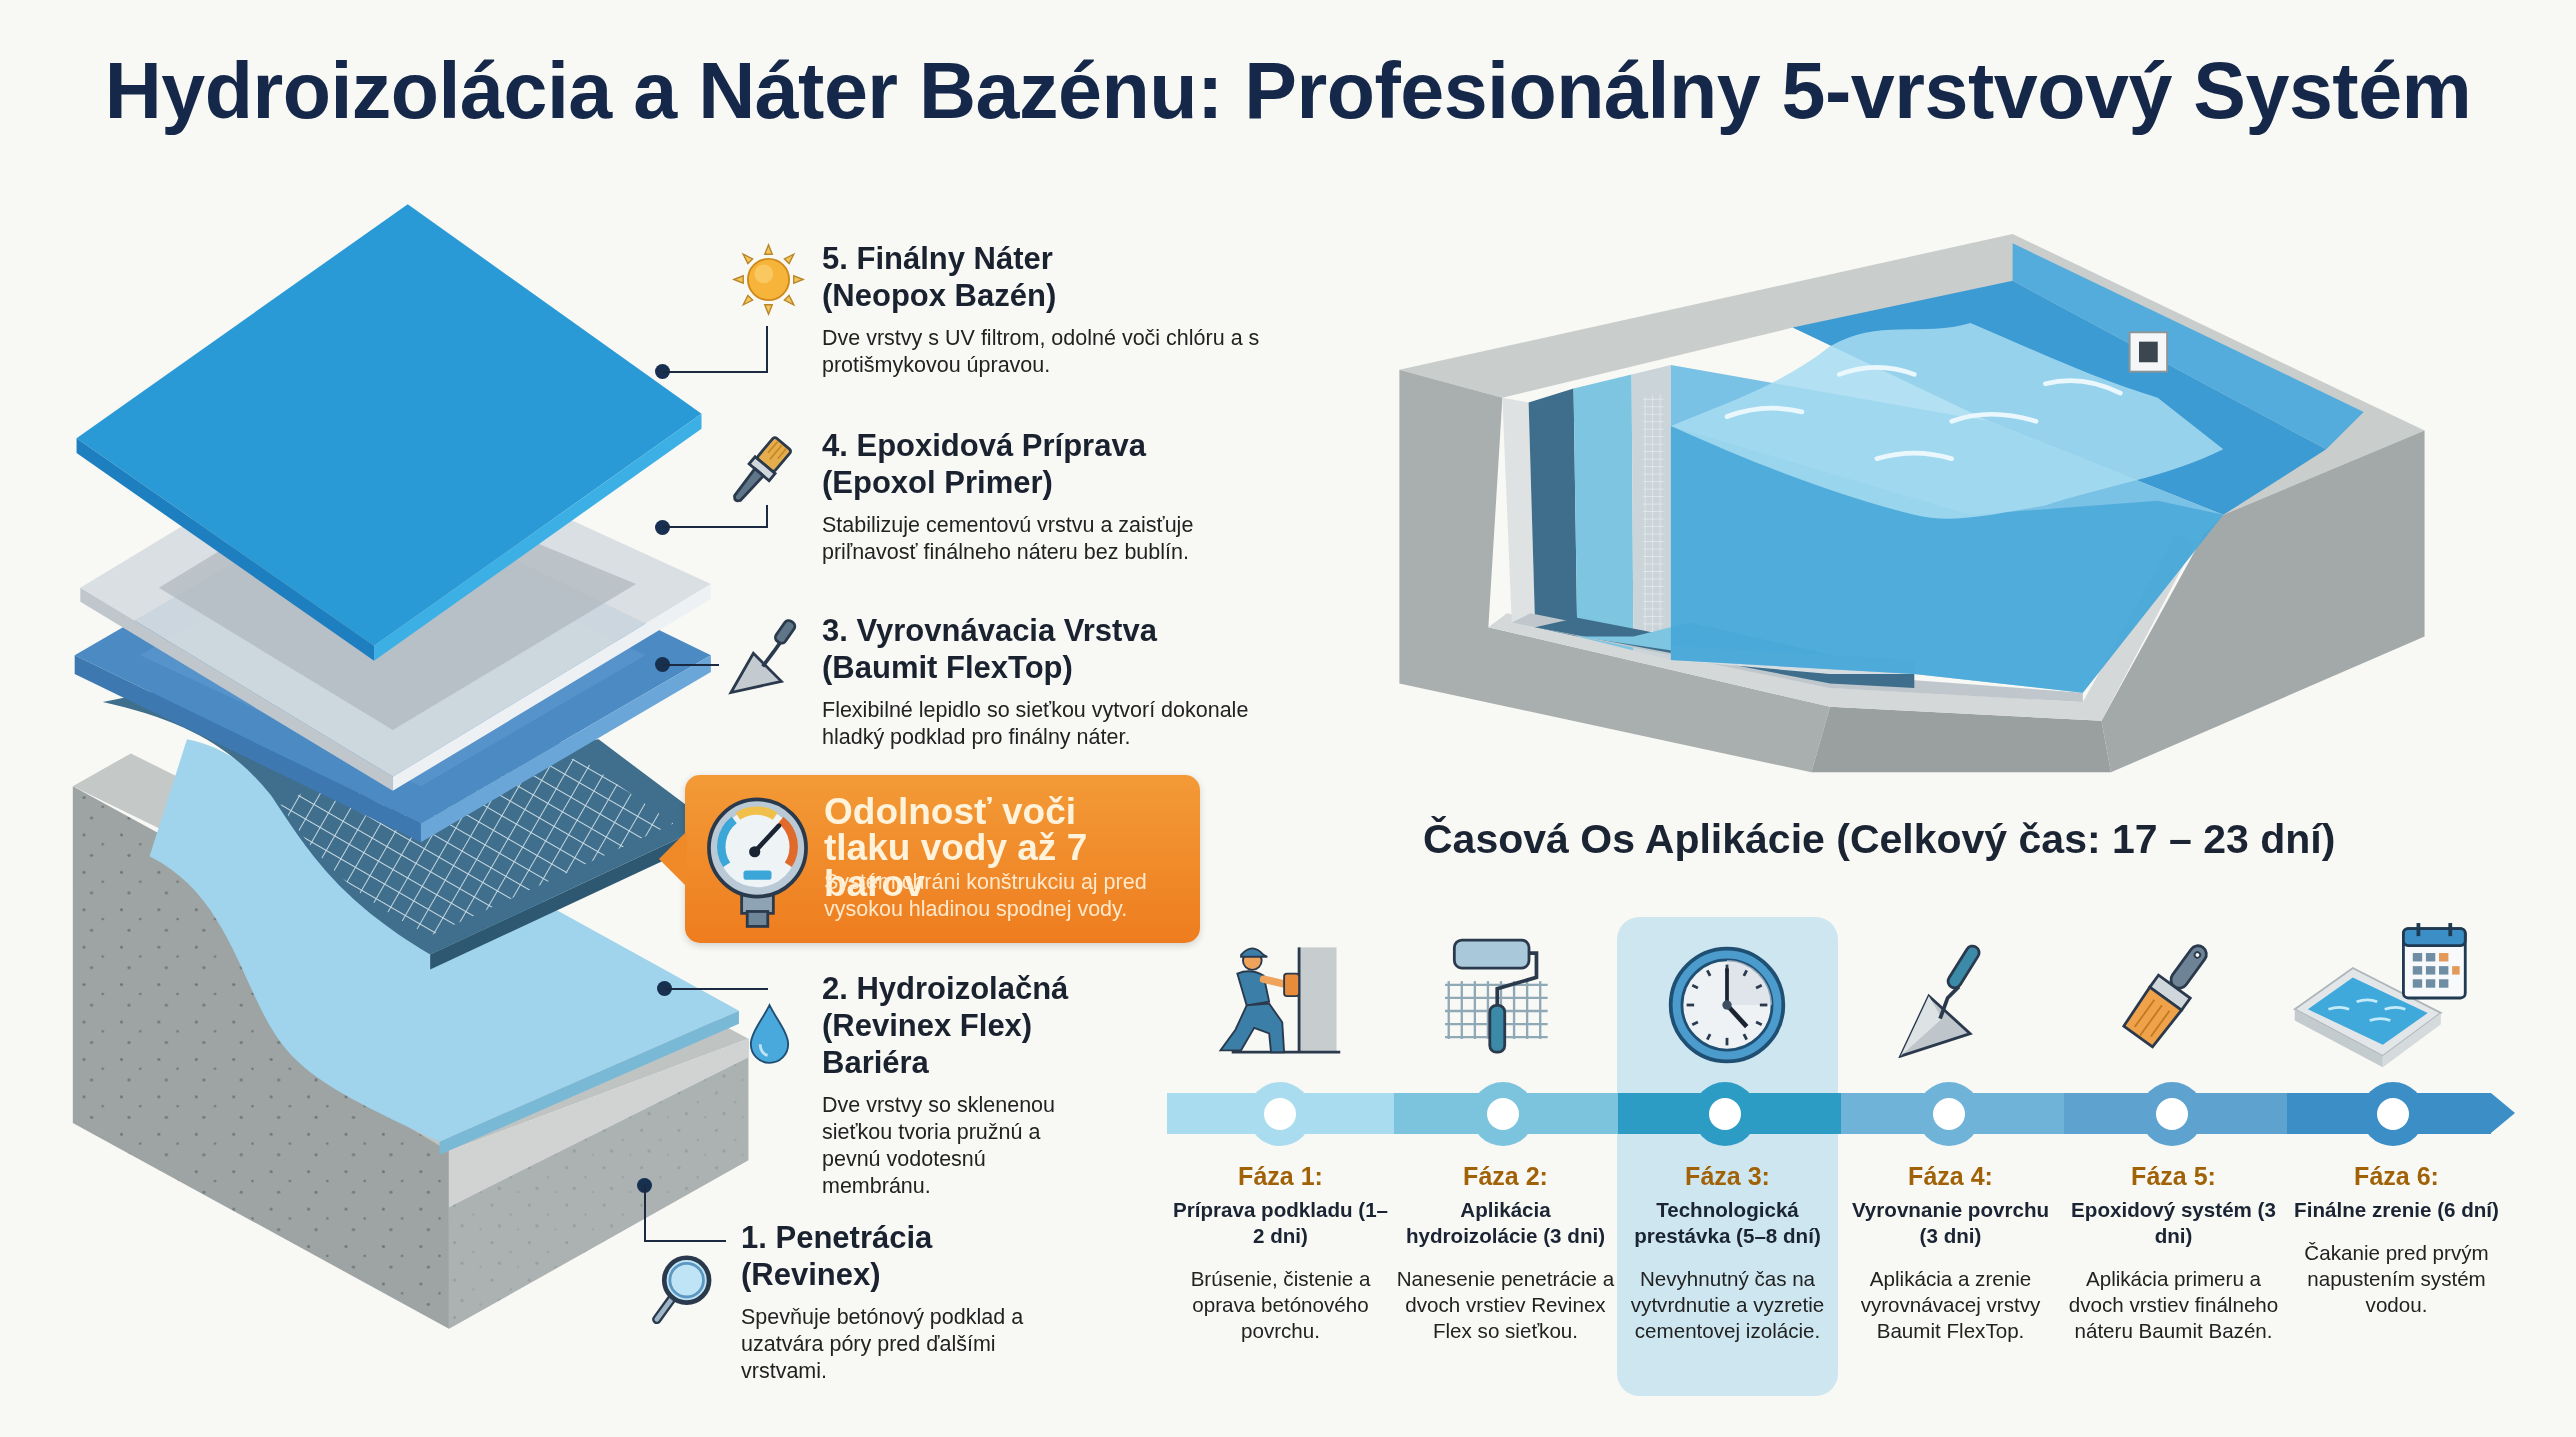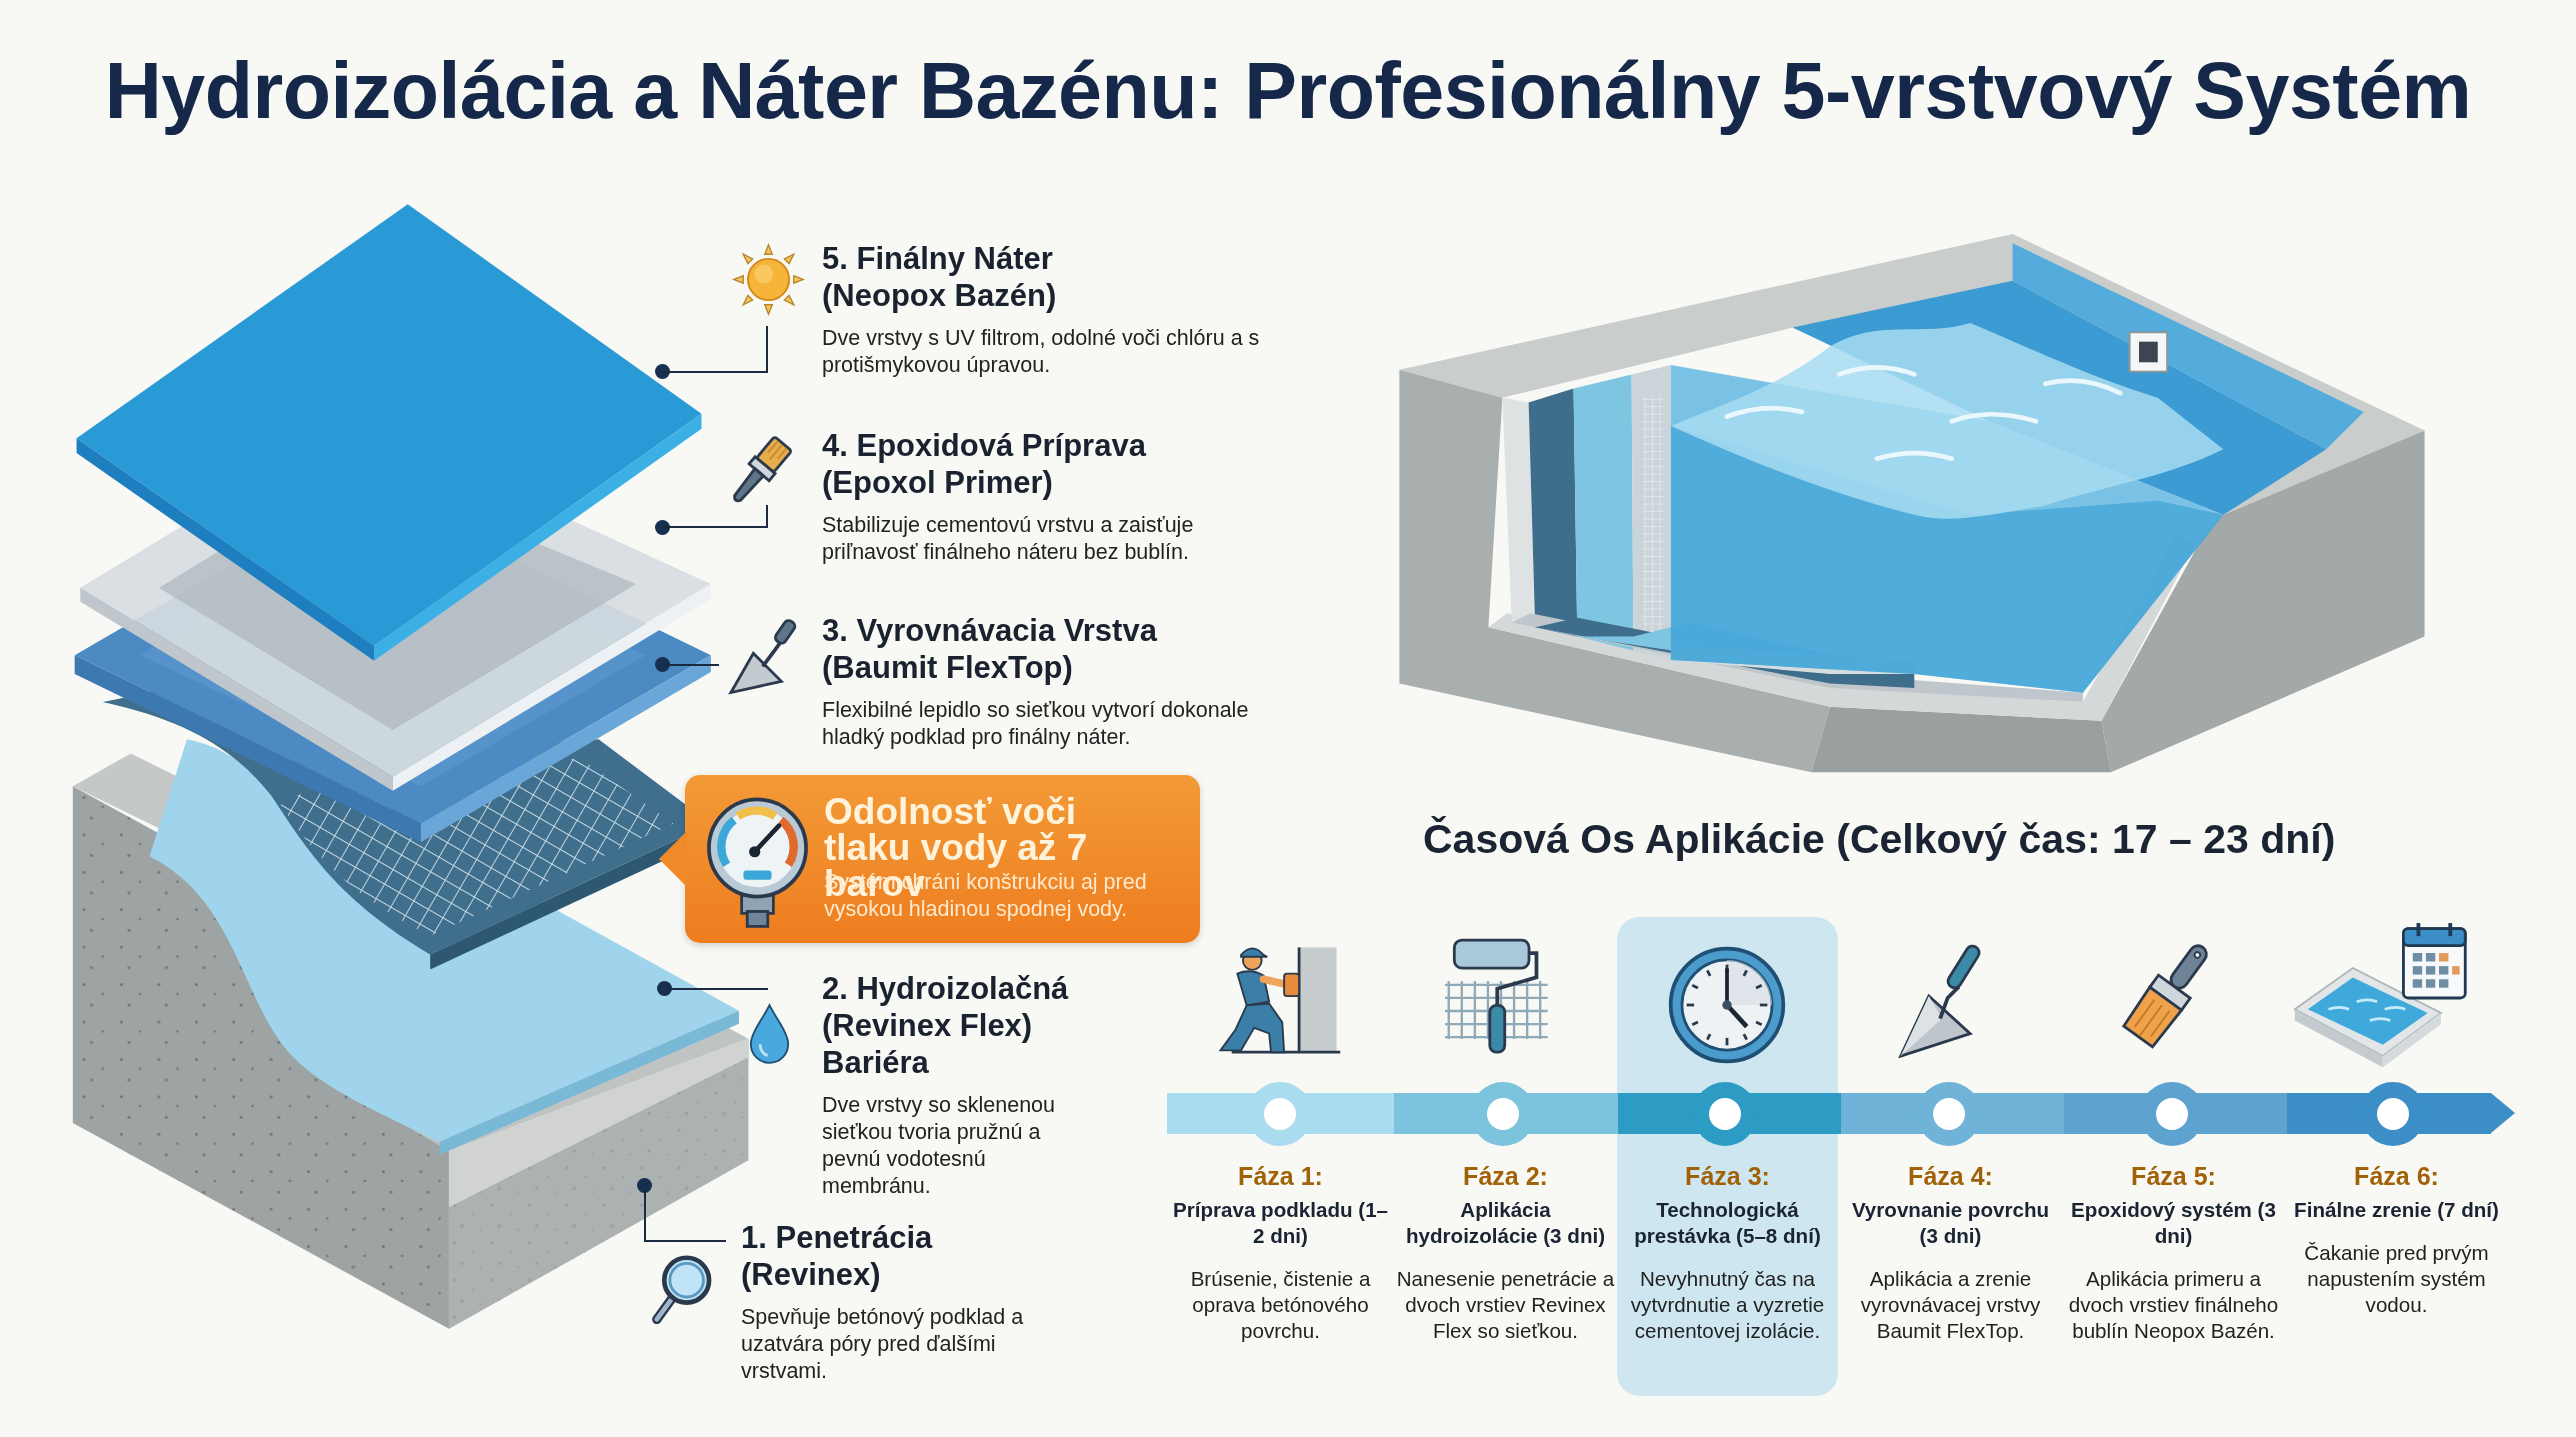--- a/index.html
+++ b/index.html
@@ -426,20 +426,20 @@
   <div class="pd">Nevyhnutný čas na vytvrdnutie a vyzretie cementovej izolácie.</div>
 </div>
 <div class="phase" style="left:1840px;">
   <div class="ph">Fáza 4:</div>
   <div class="ps">Vyrovnanie povrchu (3 dni)</div>
   <div class="pd">Aplikácia a zrenie vyrovnávacej vrstvy Baumit FlexTop.</div>
 </div>
 <div class="phase" style="left:2063px;">
   <div class="ph">Fáza 5:</div>
   <div class="ps">Epoxidový systém (3 dni)</div>
-  <div class="pd">Aplikácia primeru a dvoch vrstiev finálneho bublín Neopox Bazén.</div>
+  <div class="pd">Aplikácia primeru a dvoch vrstiev finálneho náteru Baumit Bazén.</div>
 </div>
 <div class="phase" style="left:2286px;text-align:center;">
   <div class="ph">Fáza 6:</div>
-  <div class="ps">Finálne zrenie (7 dní)</div>
+  <div class="ps">Finálne zrenie (6 dní)</div>
   <div class="pd">Čakanie pred prvým napustením systém vodou.</div>
 </div>
 
 
 </body></html>

